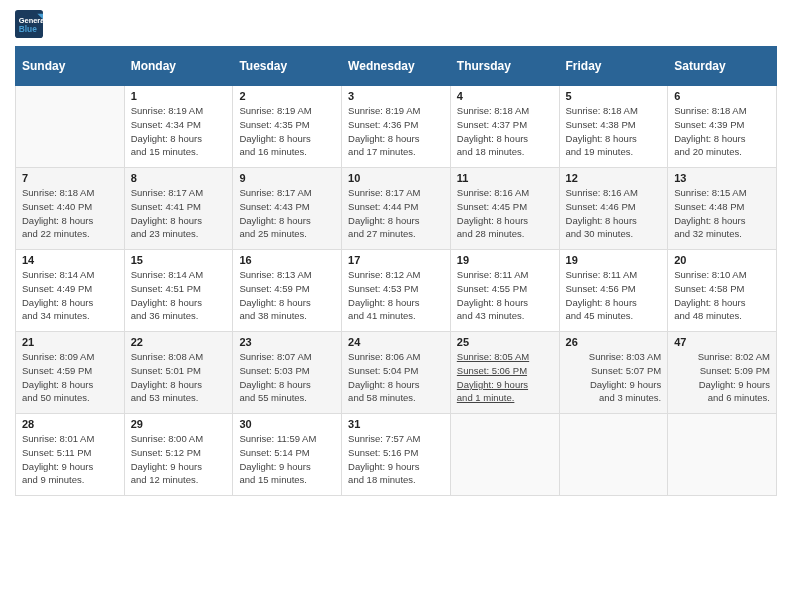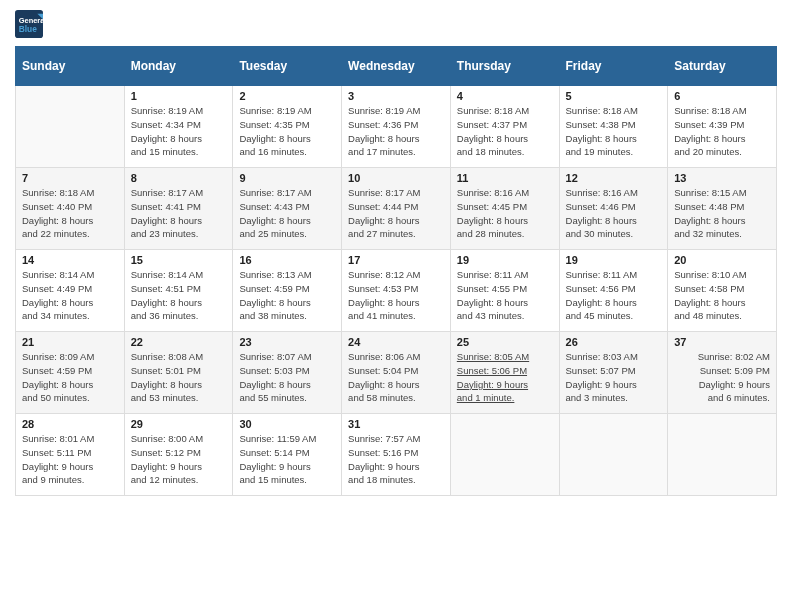--- a/index.html
+++ b/index.html
@@ -310,27 +310,27 @@
           </td>
           <td>
             <span class="day-num">25</span>
             <div class="day-info" style="white-space: pre-line; text-decoration: underline;">Sunrise: 8:05 AM
 Sunset: 5:06 PM
 Daylight: 9 hours
 and 1 minute.</div>
           </td>
           <td>
             <span class="day-num">26</span>
-            <div class="day-info" style="white-space: pre-line;">Sunrise: 8:03 AM
+            <div class="day-info" style="white-space: pre-line; text-align: right;">Sunrise: 8:03 AM
 Sunset: 5:07 PM
 Daylight: 9 hours
 and 3 minutes.</div>
           </td>
           <td>
-            <span class="day-num">37</span>
+            <span class="day-num">47</span>
             <div class="day-info" style="white-space: pre-line; text-align: right;">Sunrise: 8:02 AM
 Sunset: 5:09 PM
 Daylight: 9 hours
 and 6 minutes.</div>
           </td>
         </tr>
         <tr>
           <td>
             <span class="day-num">28</span>
             <div class="day-info" style="white-space: pre-line;">Sunrise: 8:01 AM

